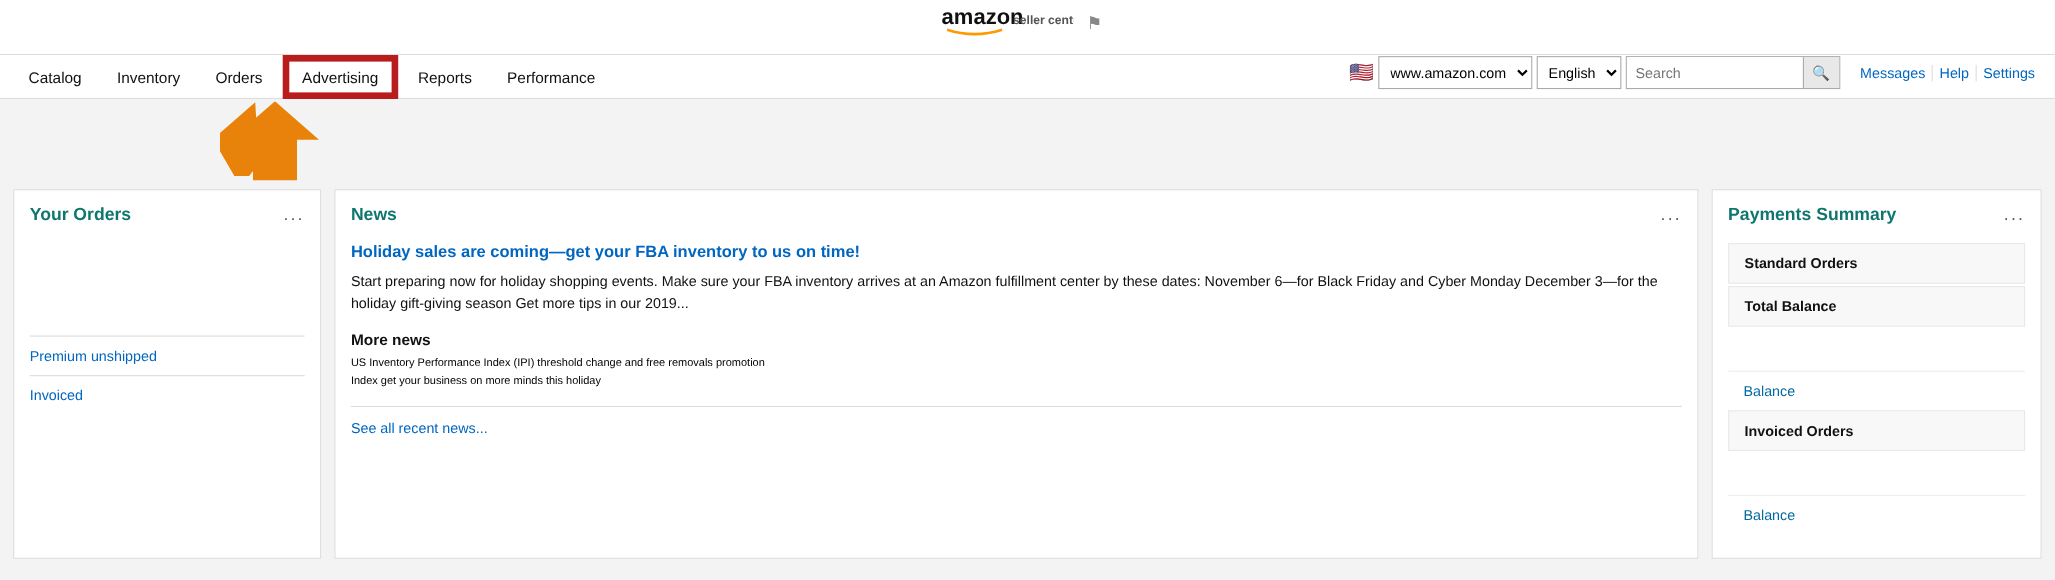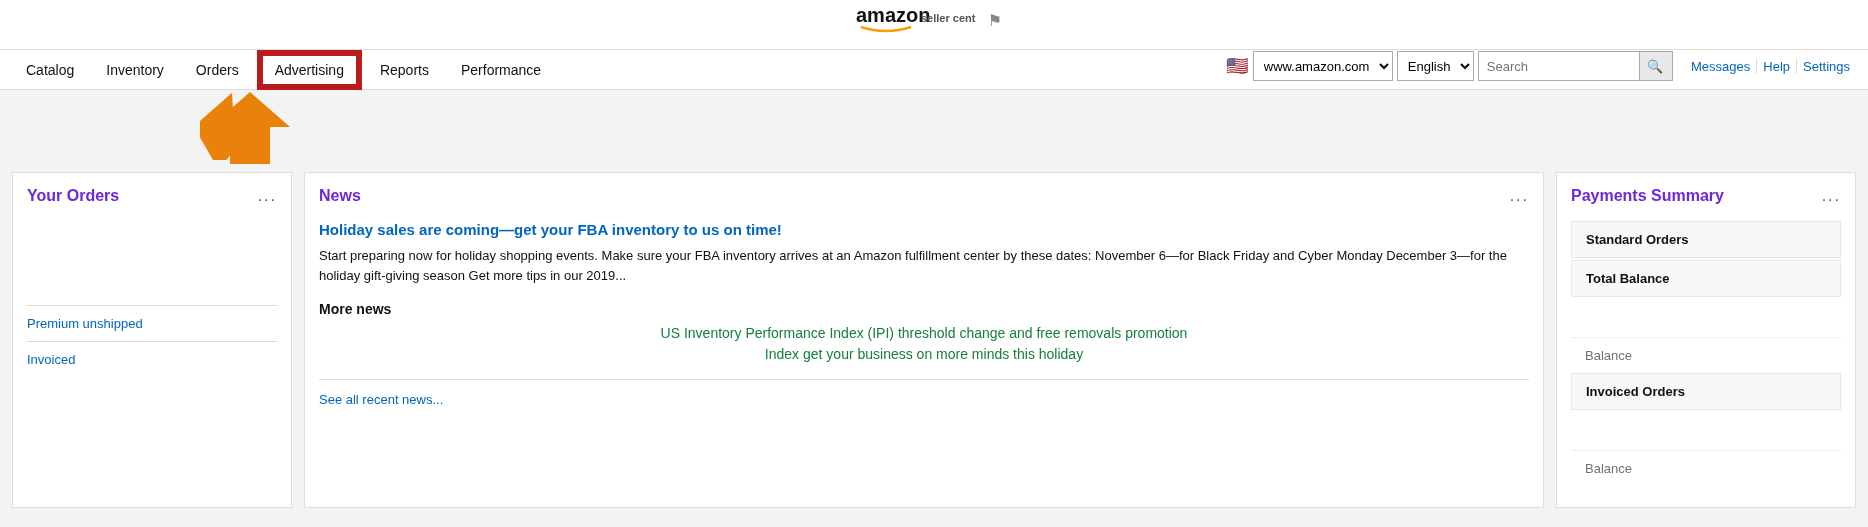--- a/index.html
+++ b/index.html
@@ -137,21 +137,21 @@
     }
     .panel-header {
       display: flex;
       justify-content: space-between;
       align-items: center;
       margin-bottom: 16px;
     }
     .panel-title {
       font-size: 16px;
       font-weight: bold;
-      color: #6d28d9;
+      color: #0f766e;
     }
     .panel-more {
       color: #555;
       font-size: 16px;
       cursor: pointer;
       letter-spacing: 2px;
     }
     .orders-list {
       margin-top: 100px;
     }
@@ -184,27 +184,26 @@
       font-size: 13px;
       line-height: 1.5;
       margin-bottom: 16px;
     }
     .more-news-title {
       font-size: 14px;
       font-weight: bold;
       margin-bottom: 8px;
     }
     .news-link {
-      color: #15803d;
-      font-size: 14px;
+      color: #000000;
+      font-size: 10px;
       display: block;
       margin-bottom: 5px;
       cursor: pointer;
       text-decoration: none;
-      text-align: center;
     }
     .see-all-link {
       color: #0066c0;
       font-size: 13px;
       text-decoration: none;
       display: inline-block;
       margin-top: 12px;
       cursor: pointer;
       border-top: 1px solid #ddd;
       padding-top: 12px;
@@ -229,21 +228,21 @@
       padding: 10px 14px;
       margin-bottom: 2px;
     }
     .payments-subsection-title {
       font-size: 13px;
       font-weight: bold;
       color: #111;
     }
     .payments-label {
       font-size: 13px;
-      color: #737373;
+      color: #0369a1;
       padding: 10px 14px;
       border-top: 1px solid #eee;
       margin-top: 40px;
     }
 
     
     .arrow-svg {
       position: absolute;
       left: 200px;
       top: -10px;

